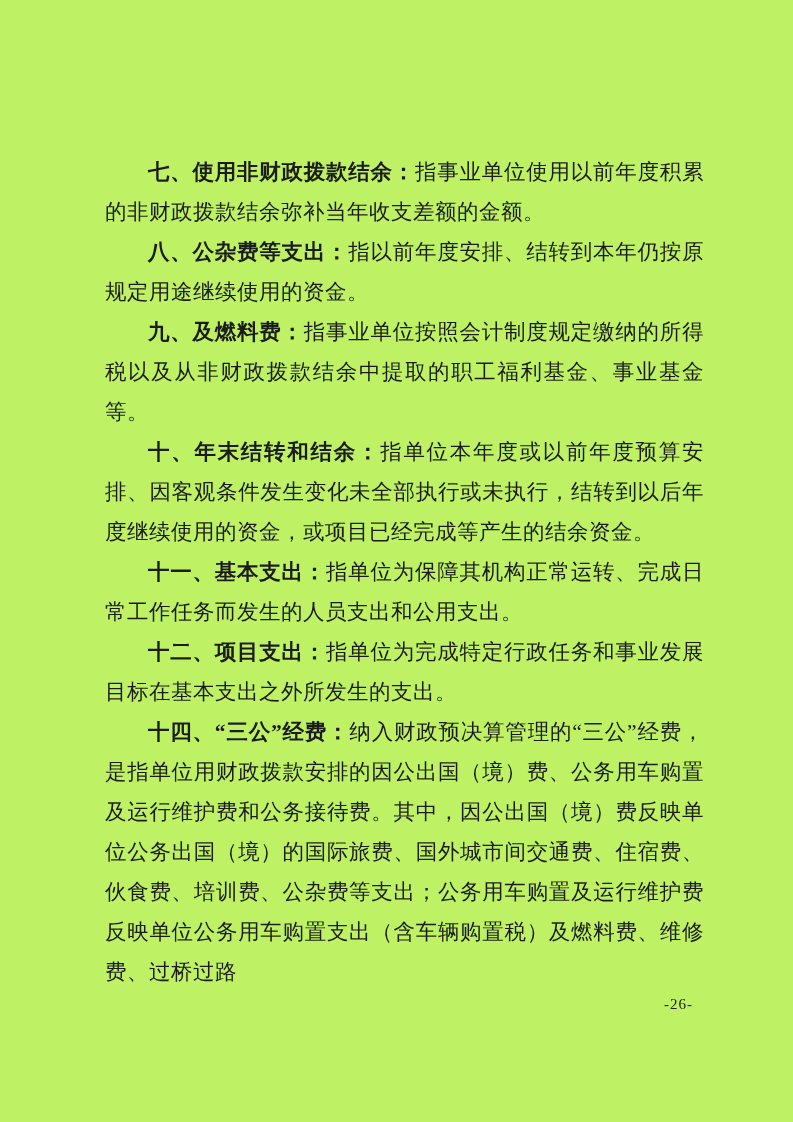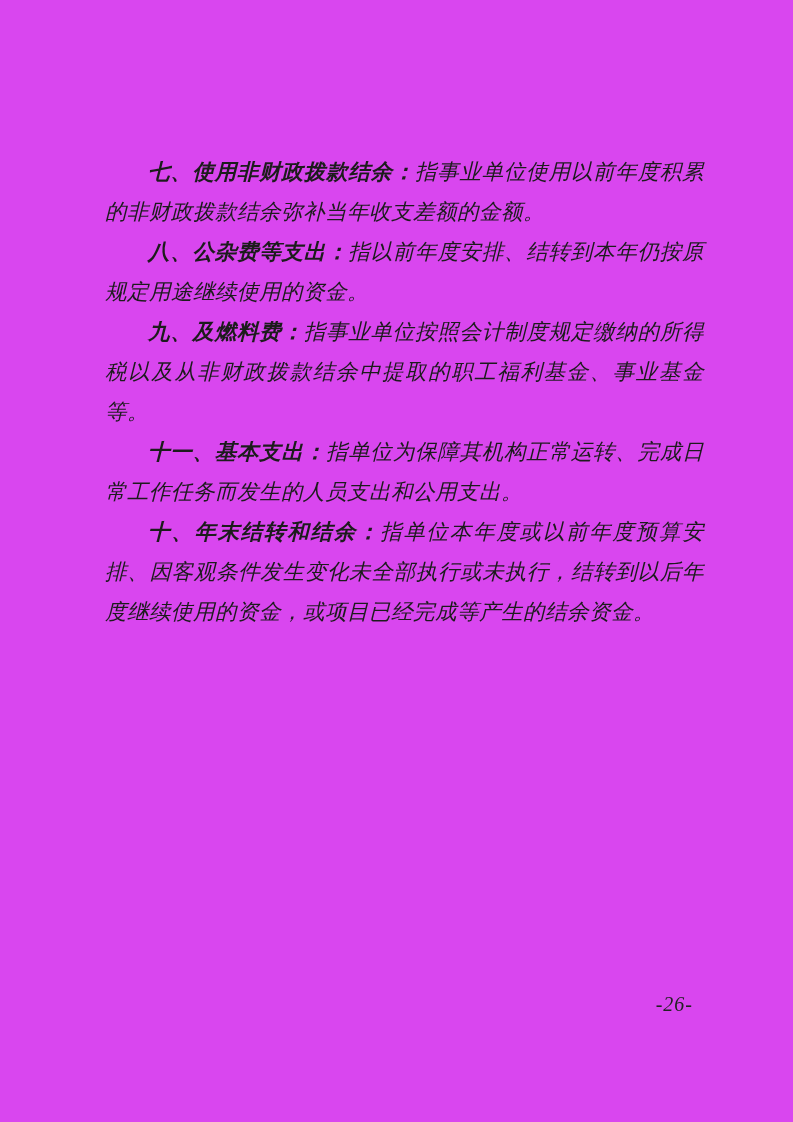--- a/index.html
+++ b/index.html
@@ -4,25 +4,24 @@
 <style>
   html, body {
     margin: 0;
     padding: 0;
     background: #ffffff;
   }
   .page {
     position: relative;
     width: 793px;
     height: 1122px;
-    background: #d946ef;
+    background: #bef264;
     overflow: hidden;
     font-family: "Liberation Serif", "DejaVu Serif", serif;
     color: #1c1c1c;
-    font-style: italic;
   }
   .content {
     position: absolute;
     left: 105px;
     top: 152px;
     width: 599px;
   }
   .para {
     margin: 0;
     font-size: 21.5px;
@@ -33,42 +32,44 @@
     letter-spacing: 0.5px;
     word-break: break-all;
   }
   .para .term {
     font-weight: 700;
   }
   .pageno {
     position: absolute;
     top: 992px;
     right: 100px;
-    font-size: 20px;
+    font-size: 15px;
     line-height: 24px;
     letter-spacing: 1px;
     color: #222222;
     font-family: "Liberation Serif", "DejaVu Serif", serif;
   }
 </style>
 </head>
 <body>
 
 <div class="page">
   <main class="content">
 
     <p class="para"><span class="term">七、使用非财政拨款结余：</span><span class="body-text">指事业单位使用以前年度积累的非财政拨款结余弥补当年收支差额的金额。</span></p>
 
     <p class="para"><span class="term">八、公杂费等支出：</span><span class="body-text">指以前年度安排、结转到本年仍按原规定用途继续使用的资金。</span></p>
 
     <p class="para"><span class="term">九、及燃料费：</span><span class="body-text">指事业单位按照会计制度规定缴纳的所得税以及从非财政拨款结余中提取的职工福利基金、事业基金等。</span></p>
 
+    <p class="para"><span class="term">十、年末结转和结余：</span><span class="body-text">指单位本年度或以前年度预算安排、因客观条件发生变化未全部执行或未执行，结转到以后年度继续使用的资金，或项目已经完成等产生的结余资金。</span></p>
+
     <p class="para"><span class="term">十一、基本支出：</span><span class="body-text">指单位为保障其机构正常运转、完成日常工作任务而发生的人员支出和公用支出。</span></p>
 
-    <p class="para"><span class="term">十、年末结转和结余：</span><span class="body-text">指单位本年度或以前年度预算安排、因客观条件发生变化未全部执行或未执行，结转到以后年度继续使用的资金，或项目已经完成等产生的结余资金。</span></p>
+    <p class="para"><span class="term">十二、项目支出：</span><span class="body-text">指单位为完成特定行政任务和事业发展目标在基本支出之外所发生的支出。</span></p>
 
 
-
+    <p class="para"><span class="term">十四、“三公”经费：</span><span class="body-text">纳入财政预决算管理的“三公”经费，是指单位用财政拨款安排的因公出国（境）费、公务用车购置及运行维护费和公务接待费。其中，因公出国（境）费反映单位公务出国（境）的国际旅费、国外城市间交通费、住宿费、伙食费、培训费、公杂费等支出；公务用车购置及运行维护费反映单位公务用车购置支出（含车辆购置税）及燃料费、维修费、过桥过路</span></p>
 
   </main>
 
   <div class="pageno">-26-</div>
 </div>
 
 </body></html>

